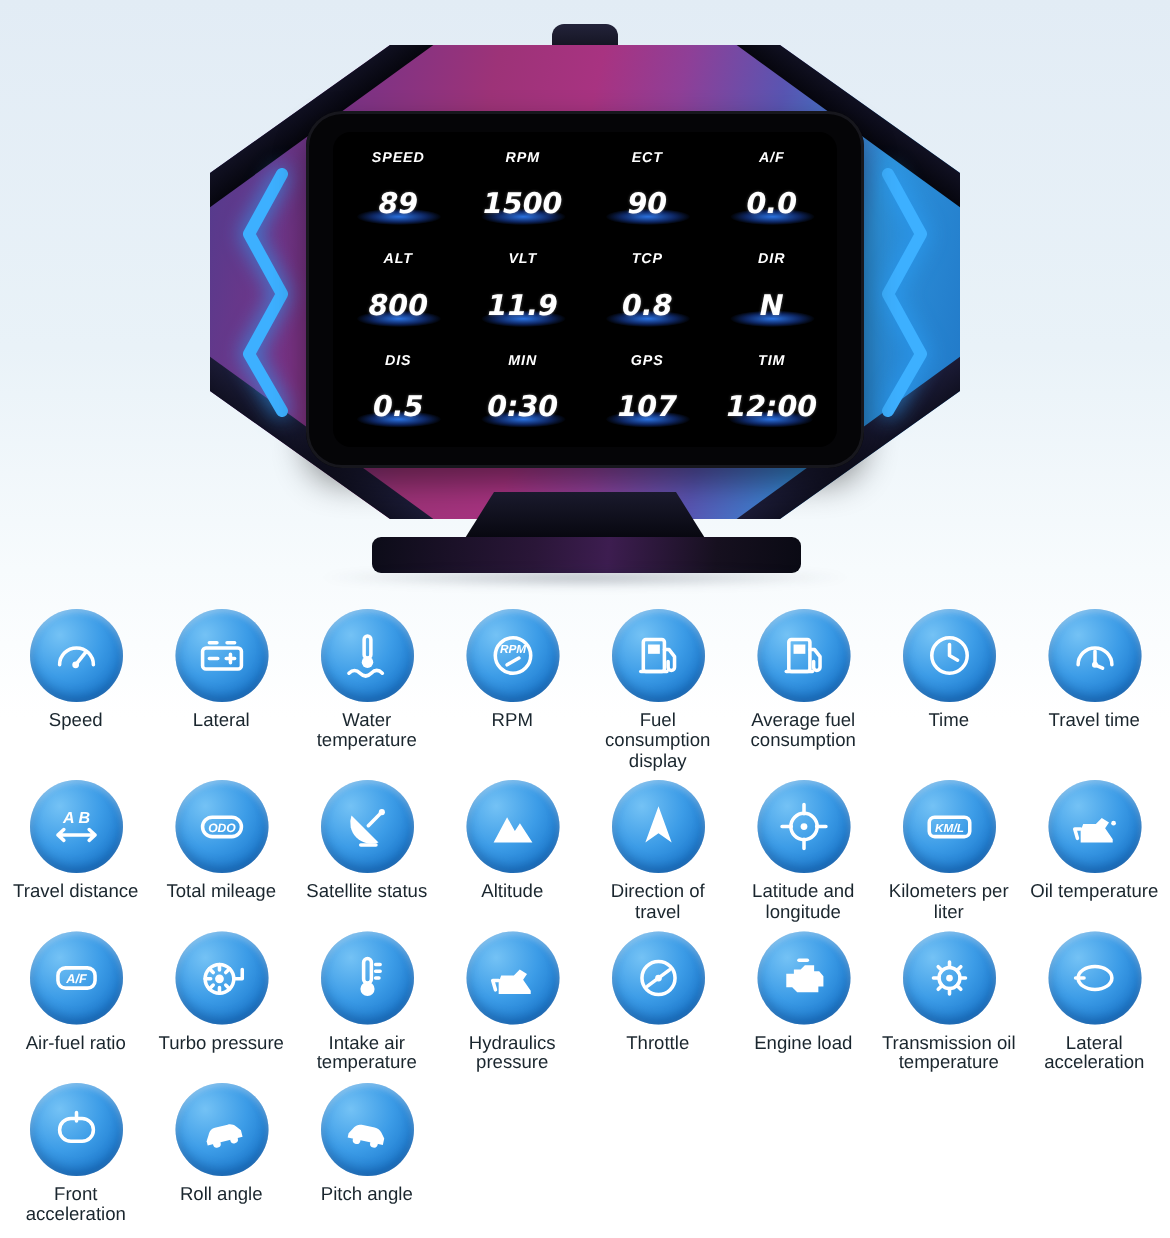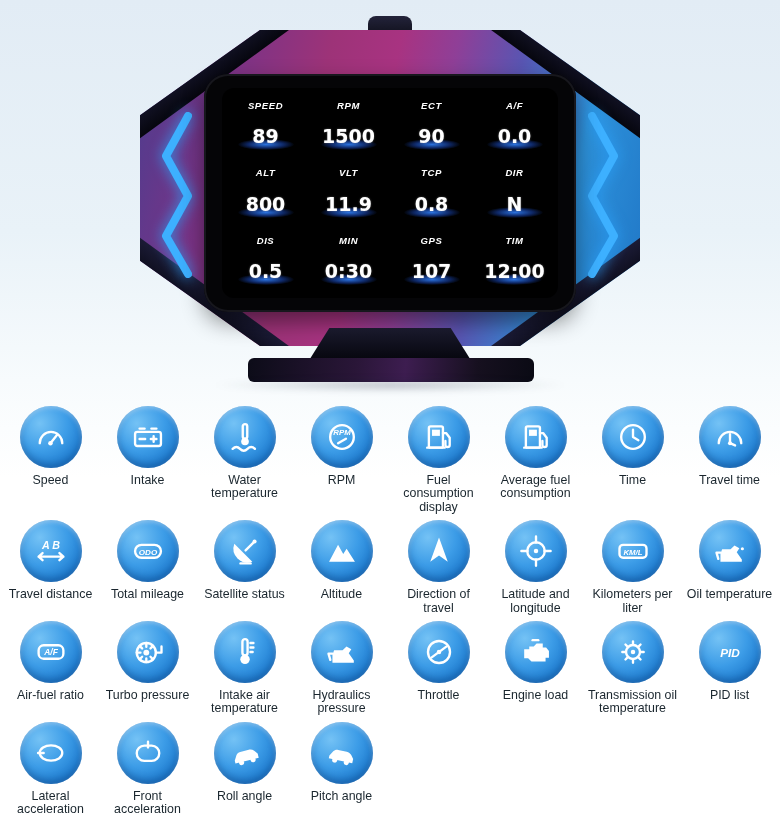--- a/index.html
+++ b/index.html
@@ -24,21 +24,21 @@
   .chev polyline{fill:none;stroke:#3db0ff;stroke-width:8;stroke-linecap:round;stroke-linejoin:round;}
   .chev.left{left:16px;}
   .chev.right{left:442px;}
   .bezel{position:absolute;left:64px;top:64px;width:372px;height:238px;background:#050507;border-radius:24px;
         box-shadow:0 10px 22px rgba(0,0,0,.45), inset 0 0 0 2px #17171d;}
   .screen{position:absolute;left:18px;top:14px;right:18px;bottom:14px;background:#000;border-radius:12px;
         display:grid;grid-template-columns:repeat(4,1fr);grid-template-rows:repeat(3,1fr);
         align-items:center;justify-items:center;padding:4px 2px;}
   .sc{text-align:center;line-height:1;}
   .sl{font-size:9.5px;font-weight:bold;font-style:italic;color:#fff;letter-spacing:.6px;}
-  .sv{position:relative;z-index:1;font-size:19px;font-weight:bold;color:#fff;margin-top:17px;
+  .sv{position:relative;z-index:1;font-size:19px;font-weight:bold;font-style:italic;color:#fff;margin-top:17px;
       font-family:"DejaVu Sans",sans-serif;text-shadow:0 0 2px rgba(255,255,255,.35);}
   .sg{margin:-7px auto 0;width:56px;height:11px;border-radius:50%;
       background:radial-gradient(ellipse at center,rgba(45,120,235,.95) 0%,rgba(25,70,180,.55) 45%,rgba(0,0,0,0) 72%);}
   .stand{position:absolute;left:168px;top:318px;width:164px;height:34px;
         clip-path:polygon(13% 0,87% 0,100% 100%,0 100%);
         background:linear-gradient(180deg,#1a1a2d,#05050c);}
   .base{position:absolute;left:108px;top:348px;width:286px;height:24px;border-radius:6px;
         background:linear-gradient(95deg,#0c0c18 0%,#2a1638 38%,#3d1d50 55%,#16101f 80%,#0a0a14 100%);}
   .dshadow{position:absolute;left:70px;top:368px;width:360px;height:14px;border-radius:50%;
         background:radial-gradient(ellipse at center,rgba(20,30,50,.28),rgba(0,0,0,0) 70%);filter:blur(3px);}
@@ -166,21 +166,21 @@
     </div>
 
     <div class="feat">
       <div class="feat-icon">
         <svg viewBox="0 0 32 32">
             <rect class="g" x="4.5" y="11.5" width="23" height="12.5" rx="2"></rect>
             <path class="g" d="M8.5 8.5h4.5M19 8.5h4.5"></path>
             <path class="g" d="M8.5 17.8h5M18.5 17.8h5M21 15.3v5"></path>
           </svg>
       </div>
-      <div class="feat-label">Intake</div>
+      <div class="feat-label">Lateral</div>
     </div>
 
     <div class="feat">
       <div class="feat-icon">
         <svg viewBox="0 0 32 32">
             <rect class="g" x="14" y="4.5" width="4" height="13" rx="2"></rect>
             <circle class="f" cx="16" cy="20" r="3.4"></circle>
             <path class="g" d="M5 26.5c2.2-2.2 4.4-2.2 6.6 0s4.4 2.2 6.6 0 4.4-2.2 6.6 0" stroke-width="1.9"></path>
           </svg>
       </div>
@@ -394,28 +394,20 @@
       <div class="feat-icon">
         <svg viewBox="0 0 32 32">
             <circle class="g" cx="16" cy="16" r="6.2"></circle>
             <path class="g" d="M16 6.5v3.2M16 25.5v-3.2M6.5 16h3.2M25.5 16h-3.2M9.3 9.3l2.3 2.3M22.7 22.7l-2.3-2.3M22.7 9.3l-2.3 2.3M9.3 22.7l2.3-2.3" stroke-width="2.6"></path>
             <circle class="f" cx="16" cy="16" r="2"></circle>
           </svg>
       </div>
       <div class="feat-label">Transmission oil temperature</div>
     </div>
 
-    <div class="feat">
-      <div class="feat-icon">
-        <svg viewBox="0 0 32 32">
-            <text x="16" y="20.5" font-size="10.5" text-anchor="middle">PID</text>
-          </svg>
-      </div>
-      <div class="feat-label">PID list</div>
-    </div>
 
     <div class="feat">
       <div class="feat-icon">
         <svg viewBox="0 0 32 32">
             <ellipse class="g" cx="16" cy="16" rx="10" ry="6.8"></ellipse>
             <path class="g" d="M4.5 16h5"></path>
           </svg>
       </div>
       <div class="feat-label">Lateral acceleration</div>
     </div>

